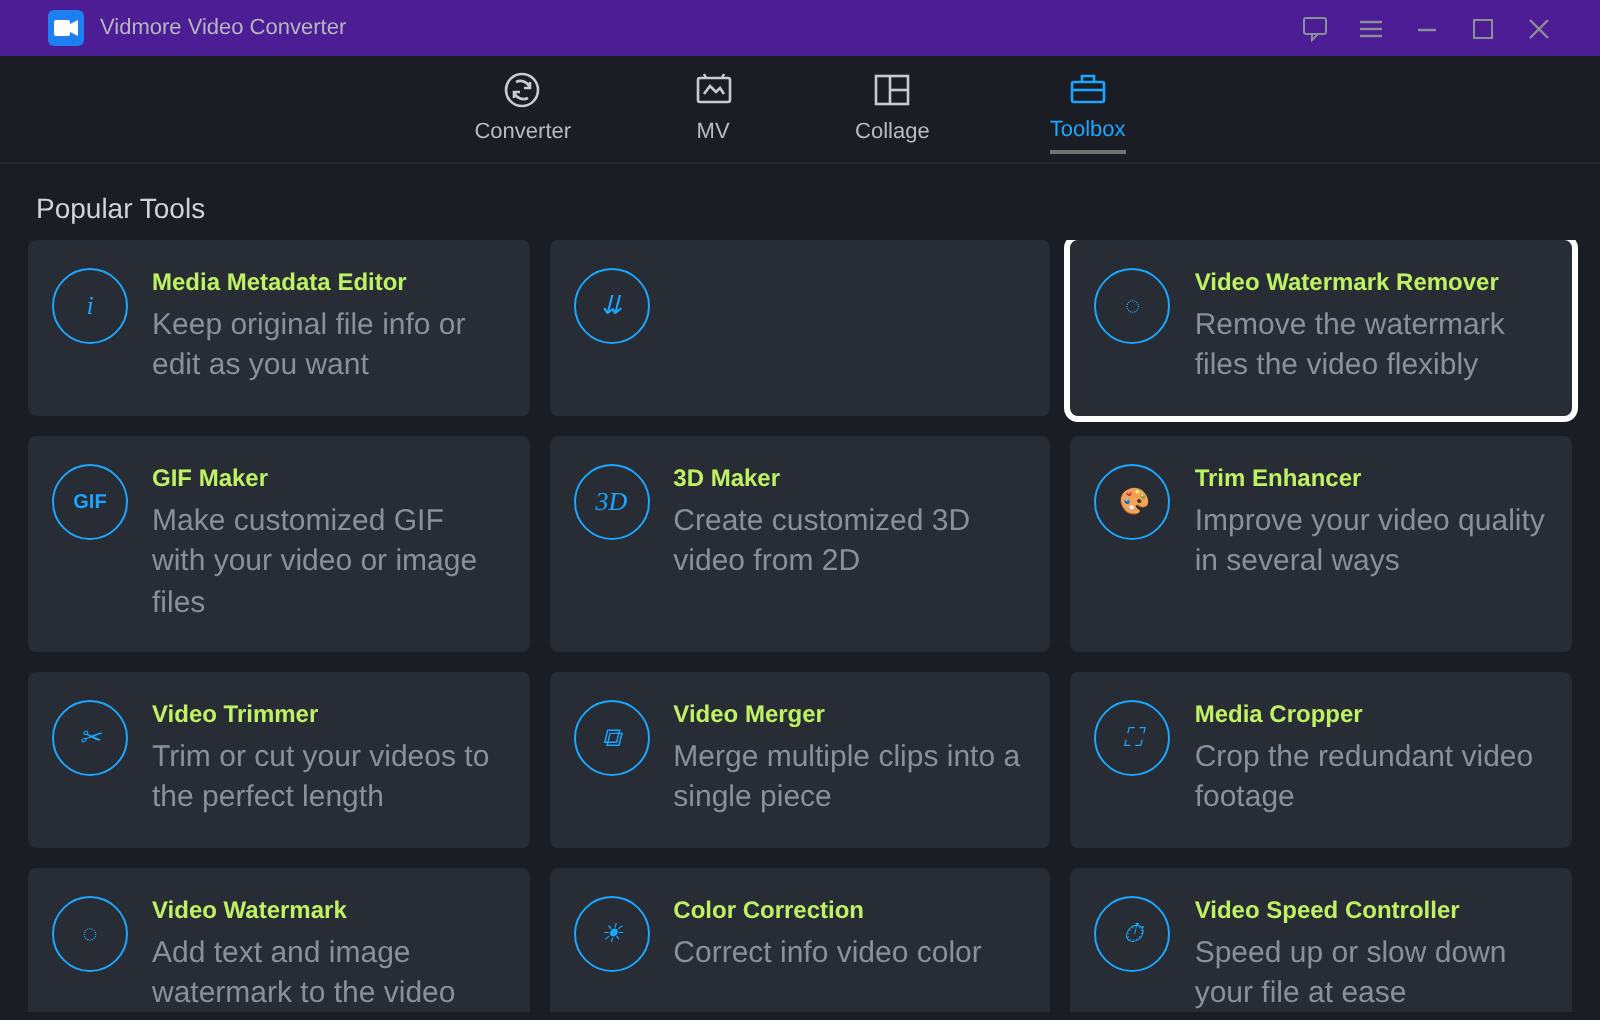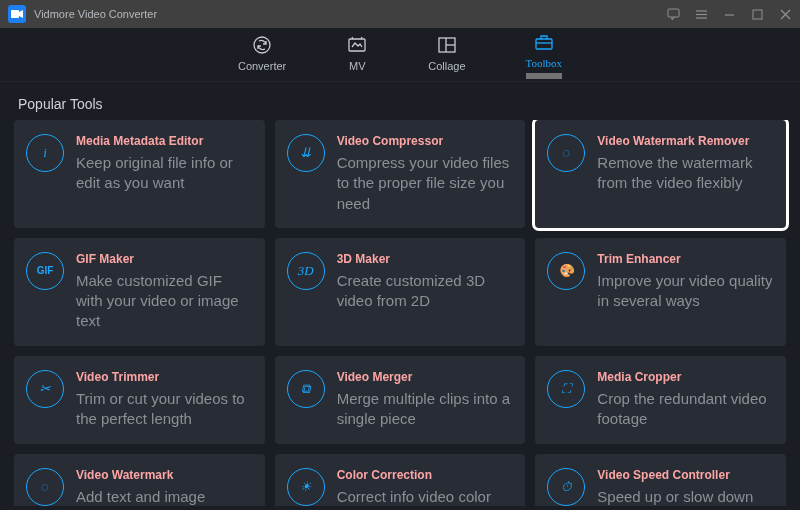--- a/index.html
+++ b/index.html
@@ -8,22 +8,22 @@
     background: #1a1d24;
     font-family: "Segoe UI", Arial, sans-serif;
     color: #c8cbd0;
     overflow: hidden;
     position: relative;
   }
   .titlebar {
     height: 28px;
     display: flex;
     align-items: center;
-    padding: 0 8px;
-    background: #404040;
+    padding: 0 24px;
+    background: #4c1d95;
     font-size: 11px;
   }
   .app-logo {
     width: 18px; height: 18px;
     background: #1d7ff0;
     border-radius: 3px;
     display: flex; align-items: center; justify-content: center;
     margin-right: 8px;
     font-size: 10px; color: #fff;
   }
@@ -44,21 +44,21 @@
     border-bottom: 1px solid #24272e;
   }
   .topnav .tab {
     display: flex; flex-direction: column; align-items: center;
     gap: 4px;
     font-size: 11px;
     color: #b8bcc2;
     cursor: pointer;
     padding-bottom: 4px;
   }
-  .topnav .tab.active { color: #1ba7ff; border-bottom: 6px solid #737373; font-family: Liberation Serif, serif; }
+  .topnav .tab.active { color: #1ba7ff; border-bottom: 2px solid #737373; }
   .topnav .tab .ticon { width: 22px; height: 22px; display:flex; align-items:center; justify-content:center; }
   .section-title {
     padding: 14px 18px 8px;
     font-size: 14px;
     color: #cfd2d7;
   }
   .grid-wrap {
     padding: 0 14px;
     height: 386px;
     overflow-y: auto;
@@ -91,21 +91,21 @@
     border-radius: 50%;
     display: flex; align-items: center; justify-content: center;
     color: #1ba7ff;
     font-size: 13px;
     font-style: italic;
     font-family: Georgia, serif;
   }
   .card .ctext { flex: 1; min-width: 0; }
   .card .ctitle {
     font-size: 12px;
-    color: #fca5a5;
+    color: #bef264;
     font-weight: 600;
     margin-bottom: 5px;
   }
   .card .cdesc {
     font-size: 15px;
     color: #8b8f96;
     line-height: 1.35;
   }
   svg { display:block; }
 </style>
@@ -202,37 +202,33 @@
   <div class="grid" id="tools-grid">
       <div class="card">
         <div class="icon-circle">i</div>
         <div class="ctext">
           <div class="ctitle">Media Metadata Editor</div>
           <div class="cdesc">Keep original file info or edit as you want</div>
         </div>
       </div>
       <div class="card">
         <div class="icon-circle">⇊</div>
-        <div class="ctext">
-          <div class="ctitle">Video Compressor</div>
-          <div class="cdesc">Compress your video files to the proper file size you need</div>
-        </div>
       </div>
       <div class="card highlight">
         <div class="icon-circle">◌</div>
         <div class="ctext">
           <div class="ctitle">Video Watermark Remover</div>
-          <div class="cdesc">Remove the watermark from the video flexibly</div>
+          <div class="cdesc">Remove the watermark files the video flexibly</div>
         </div>
       </div>
       <div class="card">
         <div class="icon-circle" style="font-size: 10px; font-style: normal; font-family: Arial; font-weight: 600;">GIF</div>
         <div class="ctext">
           <div class="ctitle">GIF Maker</div>
-          <div class="cdesc">Make customized GIF with your video or image text</div>
+          <div class="cdesc">Make customized GIF with your video or image files</div>
         </div>
       </div>
       <div class="card">
         <div class="icon-circle">3D</div>
         <div class="ctext">
           <div class="ctitle">3D Maker</div>
           <div class="cdesc">Create customized 3D video from 2D</div>
         </div>
       </div>
       <div class="card">

